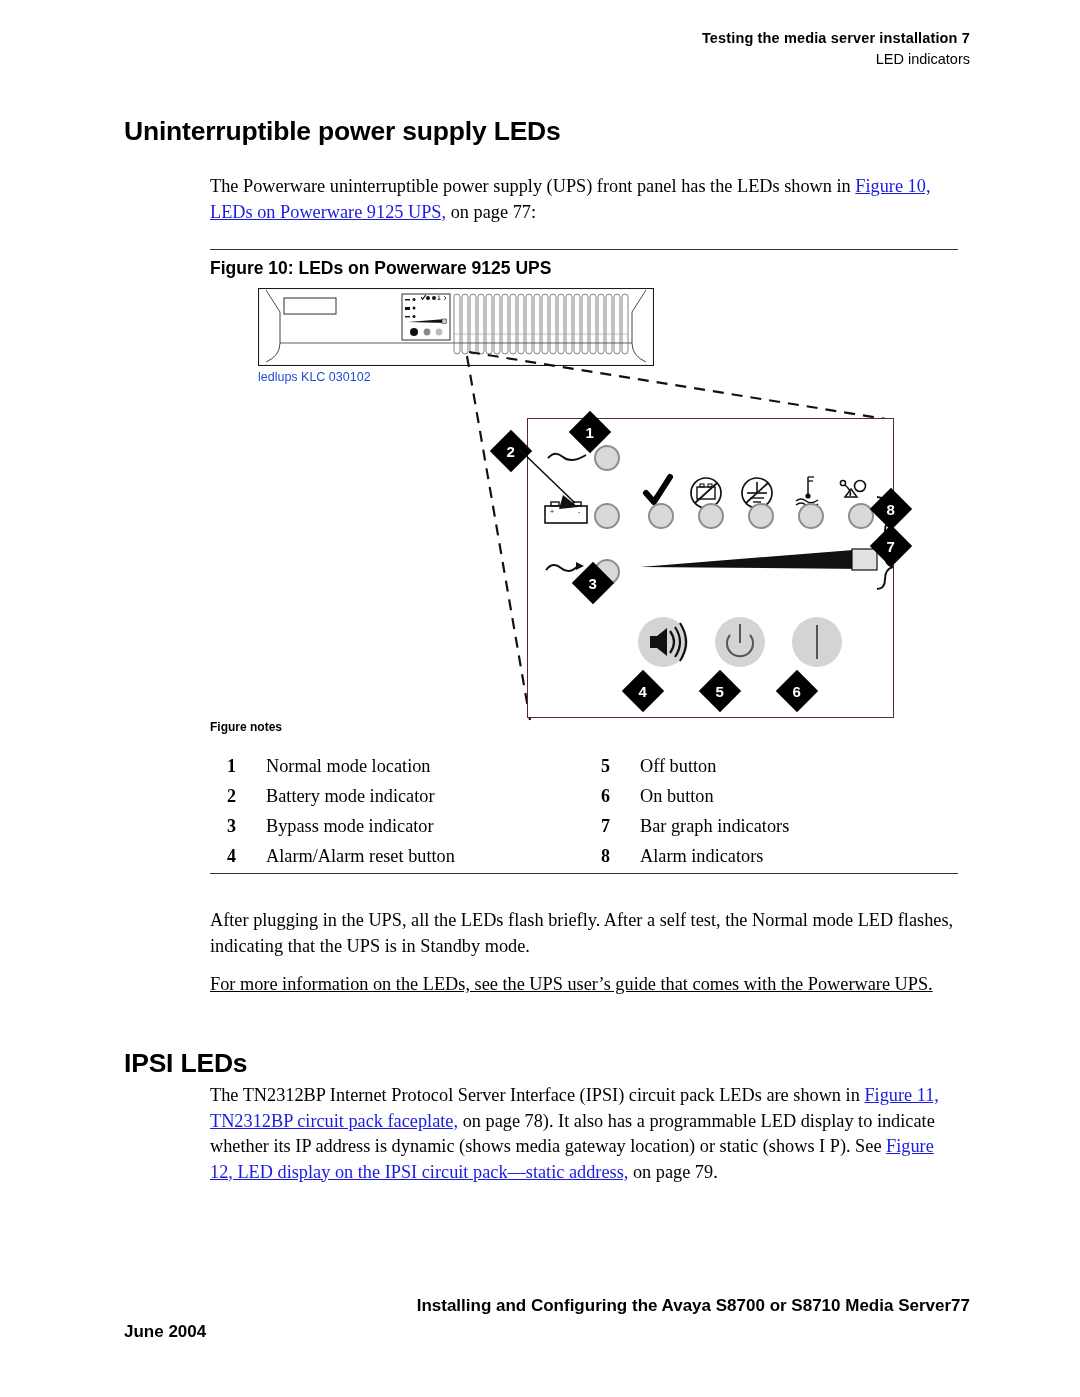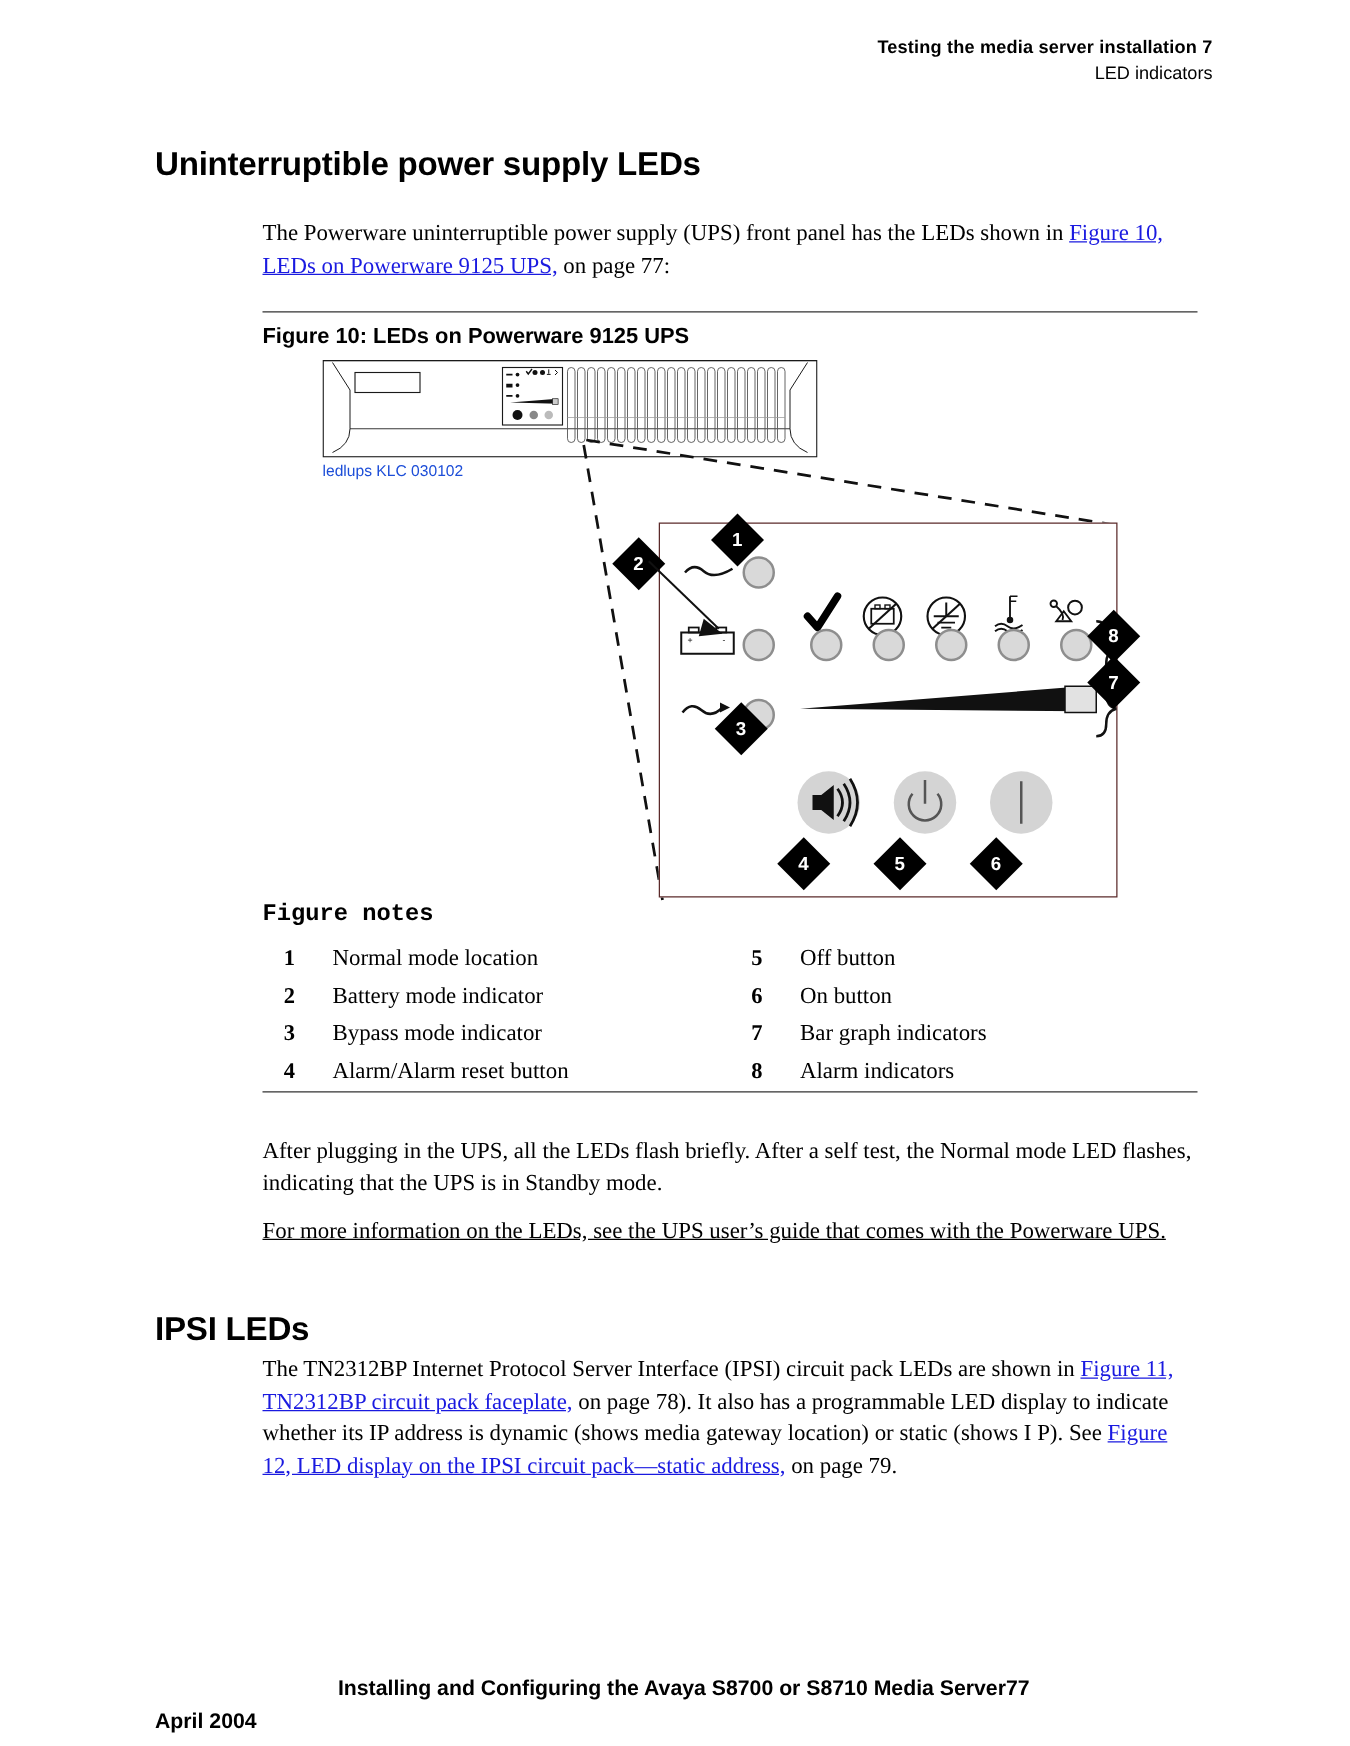--- a/index.html
+++ b/index.html
@@ -42,32 +42,32 @@
           border:1.4px solid #5b2a2a;background:#fff;}
   .led{position:absolute;width:26px;height:26px;border-radius:50%;
        background:#d9d9d9;border:2.5px solid #8e8e8e;box-sizing:border-box;}
   .dia{position:absolute;width:30px;height:30px;background:#000;
        transform:rotate(45deg);display:flex;align-items:center;justify-content:center;}
   .dia span{transform:rotate(-45deg);color:#fff;font-weight:bold;font-size:15px;
             font-family:"Liberation Sans",sans-serif;line-height:1;}
 
   
   .fnhdr{position:absolute;left:210px;
-         font-family:Liberation Mono, monospace;font-weight:bold;font-size:19px;}
+         font-family:Liberation Sans, sans-serif;font-weight:bold;font-size:12px;}
   .notes{position:absolute;left:210px;width:748px;}
   .noterow{display:flex;height:30px;align-items:baseline;}
   .noterow .cell{display:flex;width:50%;}
   .noterow .num{width:56px;text-align:right;font-weight:bold;font-size:18px;
                 padding-right:30px;box-sizing:border-box;}
   .noterow .txt{font-size:18.3px;}
 
   
   .footer{position:absolute;left:124px;right:110px;top:1296px;
           font-family:"Liberation Sans",sans-serif;font-weight:bold;font-size:17px;}
-  .footer .row{display:flex;justify-content:center;margin-top:45px;}
+  .footer .row{display:flex;justify-content:flex-end;}
   .footer .date{margin-top:6px;}
 </style>
 </head>
 <body>
 
 <div class="page">
 
   <div class="runhead">
     <div class="l1">Testing the media server installation  7</div>
     <div class="l2">LED indicators</div>
@@ -336,16 +336,16 @@
 
   <div class="body" style="top:1083px;">
     <span>The TN2312BP Internet Protocol Server Interface (IPSI) circuit pack LEDs are shown in </span><a class="lnk" href="#">Figure 11, TN2312BP circuit pack faceplate,</a><span> on page 78). It also has a programmable LED display to indicate whether its IP address is dynamic (shows media gateway location) or static (shows I P). See </span><a class="lnk" href="#">Figure 12, LED display on the IPSI circuit pack—static address,</a><span> on page 79.</span>
   </div>
 
   <div class="footer">
     <div class="row">
       <span>Installing and Configuring the Avaya S8700 or S8710 Media Server</span>
       <span>77</span>
     </div>
-    <div class="date">April 2004</div>
+    <div class="date">June 2004</div>
   </div>
 
 </div>
 
 </body></html>

